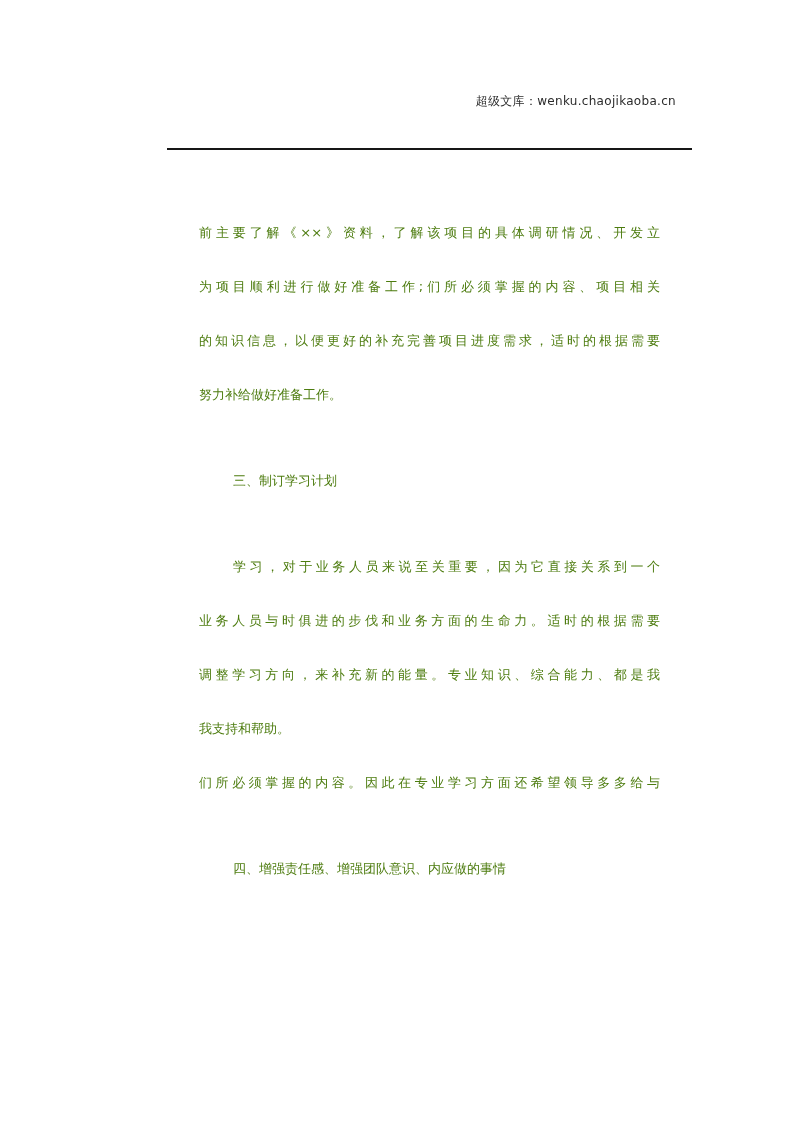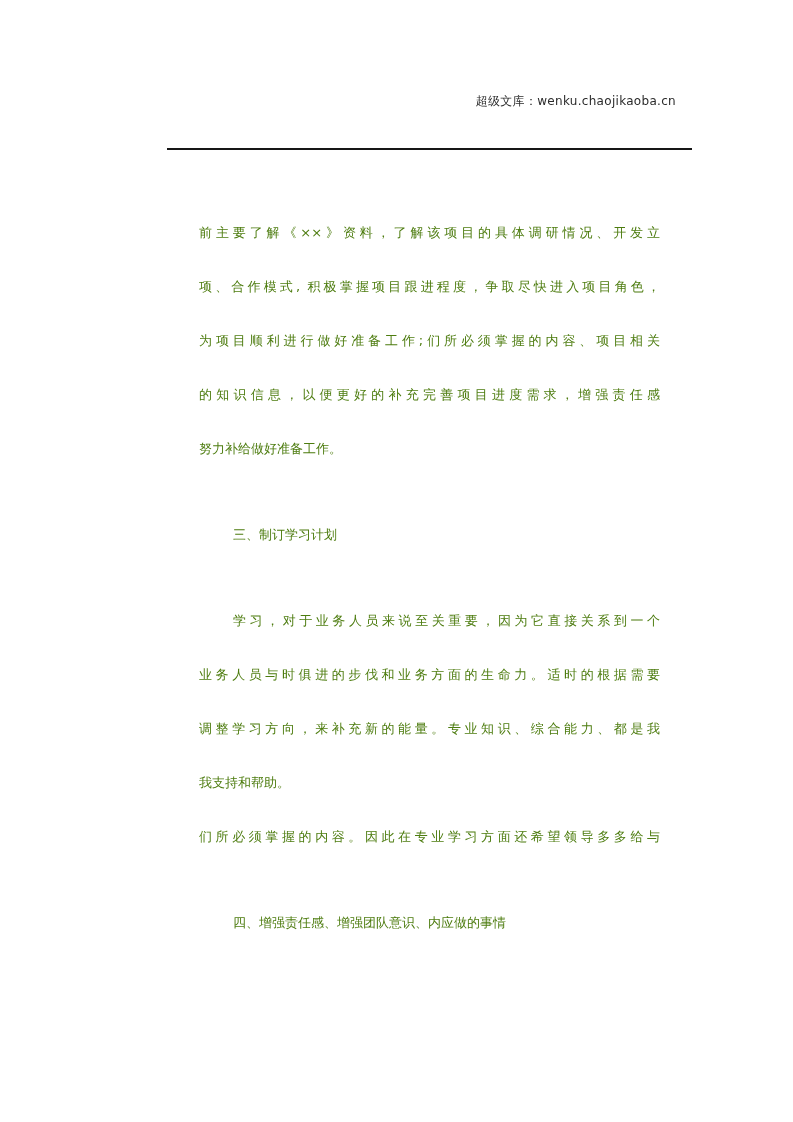--- a/index.html
+++ b/index.html
@@ -51,23 +51,22 @@
 <body>
 
 <div class="page">
   <div class="header">
     <span class="site">超级文库：wenku.chaojikaoba.cn</span>
   </div>
   <div class="rule"></div>
   <div class="body-area">
       <div class="paragraph">
         <div class="line">前主要了解《××》资料，了解该项目的具体调研情况、开发立</div>
-        <div class="line">项、合作模式, 积极掌握项目跟进程度，争取尽快进入项目角色，</div>
         <div class="line">为项目顺利进行做好准备工作;们所必须掌握的内容、项目相关</div>
-        <div class="line">的知识信息，以便更好的补充完善项目进度需求，增强责任感</div>
+        <div class="line">的知识信息，以便更好的补充完善项目进度需求，适时的根据需要</div>
         <div class="line para-end">努力补给做好准备工作。</div>
       </div>
       <div class="paragraph">
         <div class="line indent para-end">三、制订学习计划</div>
       </div>
       <div class="paragraph">
         <div class="line indent">学习，对于业务人员来说至关重要，因为它直接关系到一个</div>
         <div class="line">业务人员与时俱进的步伐和业务方面的生命力。适时的根据需要</div>
         <div class="line">调整学习方向，来补充新的能量。专业知识、综合能力、都是我</div>
         <div class="line para-end">我支持和帮助。</div>

